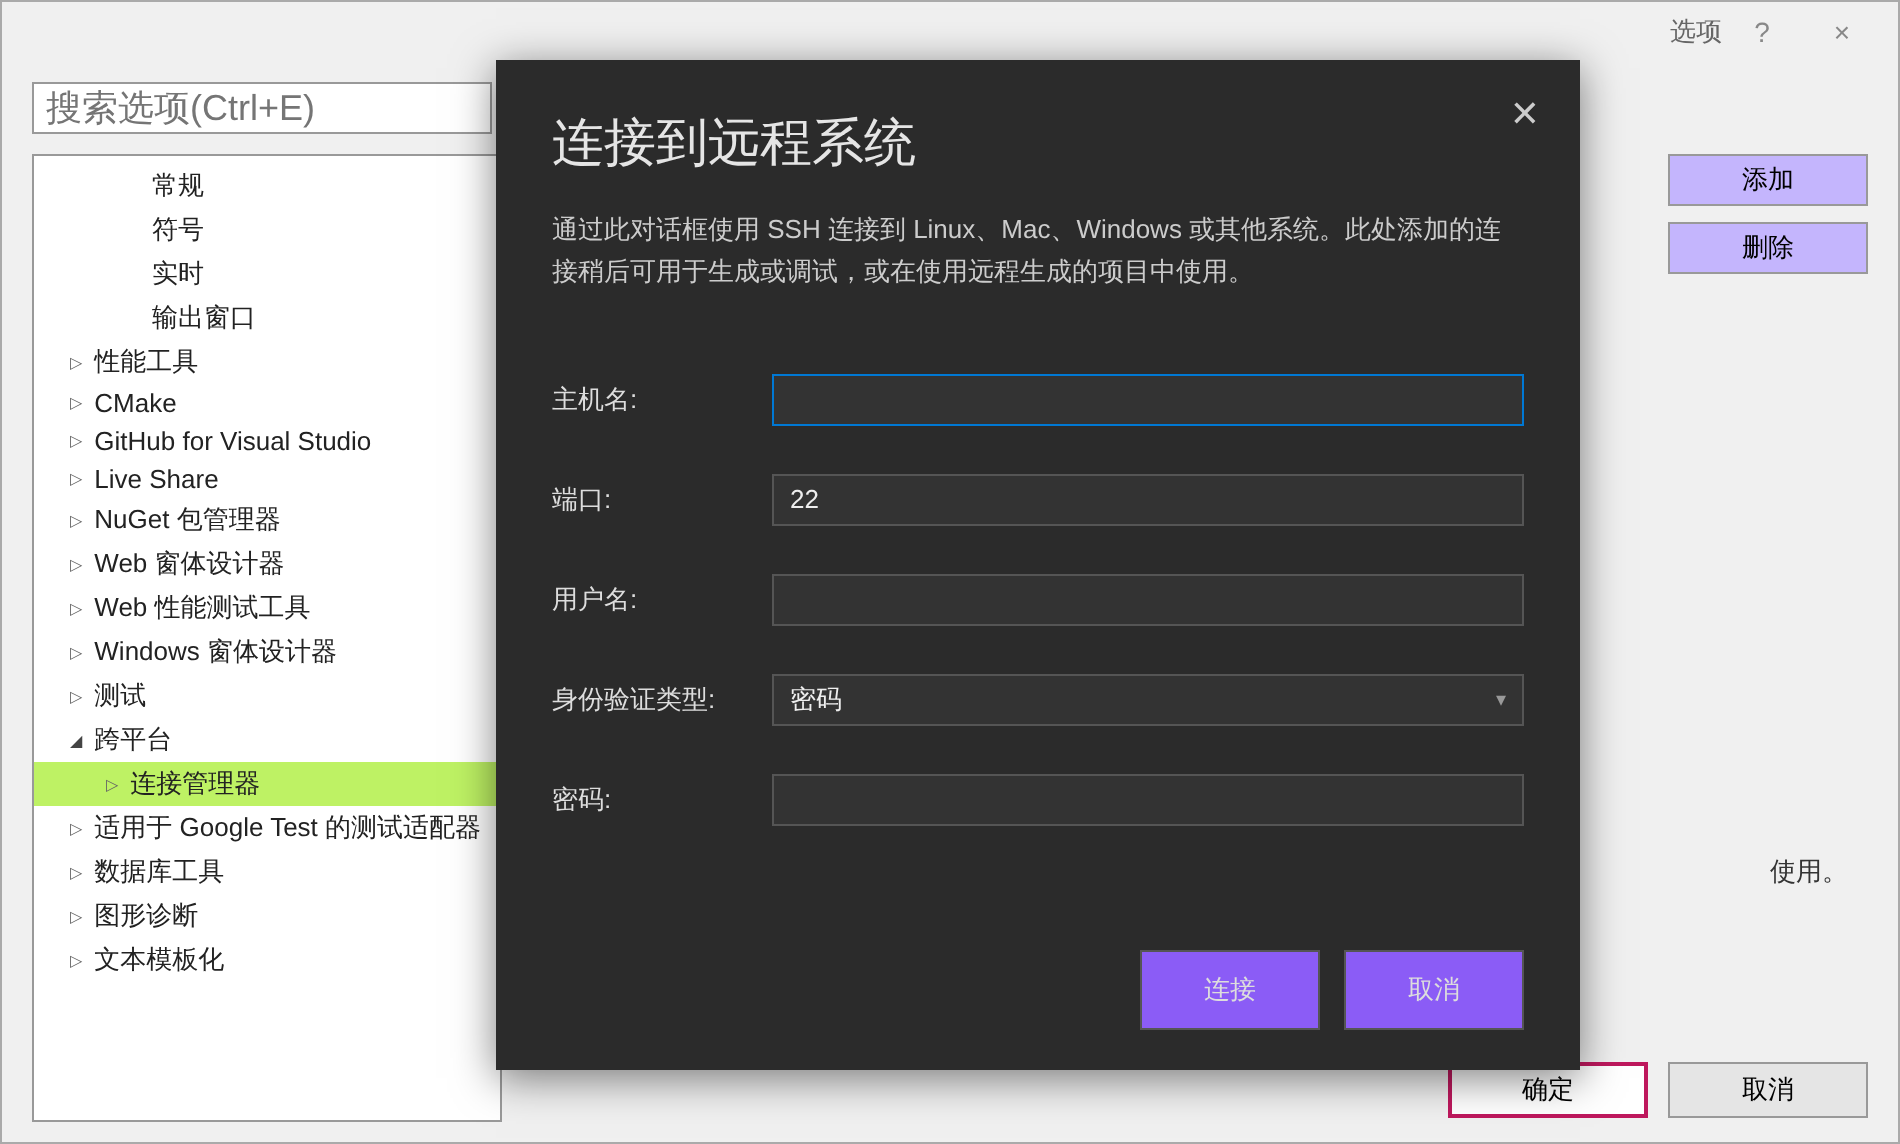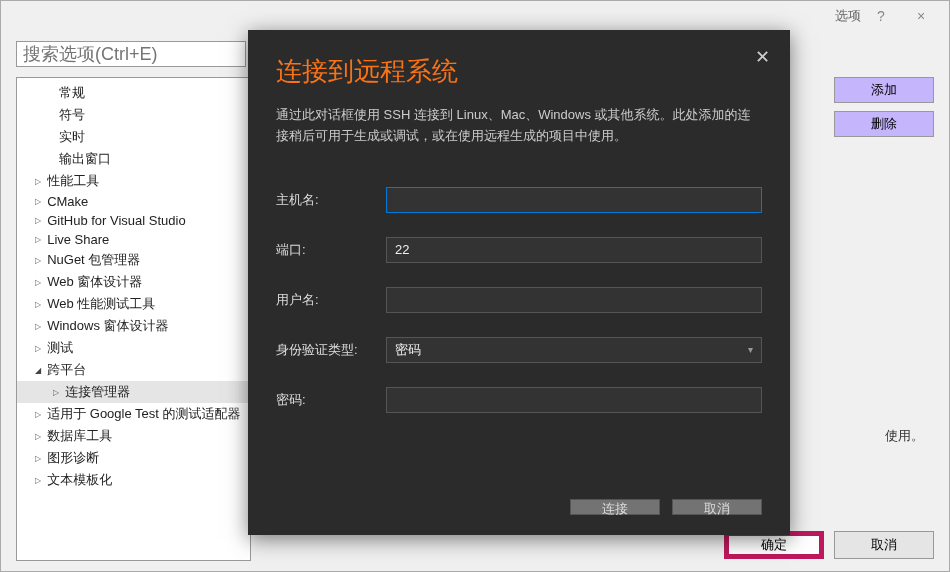--- a/index.html
+++ b/index.html
@@ -8,47 +8,47 @@
 
 .options-window { position: absolute; inset: 0; background: #f0f0f0; border: 1px solid #aaa; }
 .options-titlebar { height: 30px; display: flex; align-items: center; padding: 0 8px; color: #666; font-size: 13px; justify-content: flex-end; }
 .options-titlebar-controls { display: flex; gap: 0; }
 .options-titlebar-controls .btn { width: 40px; height: 30px; display: flex; align-items: center; justify-content: center; color: #888; font-size: 14px; }
 .options-body { padding: 10px 15px; display: flex; flex-direction: column; height: calc(100% - 30px); }
 .search-box { width: 230px; height: 26px; border: 1px solid #999; padding: 0 6px; font-size: 18px; background: #fff; color: #555; }
 .options-main { display: flex; flex: 1; margin-top: 10px; gap: 10px; }
 .tree-panel { width: 235px; border: 1px solid #999; background: #fff; overflow: hidden; font-size: 13px; padding: 4px 0; }
 .tree-item { padding: 2px 0 2px 18px; color: #222; white-space: nowrap; display: flex; align-items: center; gap: 4px; cursor: default; }
-.tree-item.child { padding-left: 42px; text-align: center; }
+.tree-item.child { padding-left: 59px; text-align: center; }
 .tree-item.parent { padding-left: 18px; }
 .tree-item.expanded::before { content: "◢"; font-size: 8px; color: #444; margin-right: 2px; }
 .tree-item.collapsed::before { content: "▷"; font-size: 8px; color: #666; margin-right: 2px; }
-.tree-item.selected { background: #e5e5e5; }
+.tree-item.selected { background: #bef264; }
 .tree-item.sub-selected { padding-left: 36px; }
 .right-panel { flex: 1; position: relative; }
 .right-buttons { position: absolute; right: 0; top: 0; display: flex; flex-direction: column; gap: 8px; }
 .win-btn { width: 100px; height: 26px; border: 1px solid #999; background: #c4b5fd; font-size: 13px; cursor: pointer; }
 .right-text { position: absolute; right: 10px; top: 350px; color: #333; font-size: 13px; }
 .footer-buttons { position: absolute; bottom: 12px; right: 15px; display: flex; gap: 10px; }
 .footer-btn { width: 100px; height: 28px; border: 1px solid #999; background: #e5e5e5; font-size: 13px; cursor: pointer; }
-.footer-btn.primary { border: 5px solid #be185d; background: #fff; }
+.footer-btn.primary { border: 2px solid #be185d; background: #fff; }
 
 
 .modal { position: absolute; left: 248px; top: 30px; width: 542px; height: 505px; background: #2b2b2b; color: #ddd; box-shadow: 0 4px 20px rgba(0,0,0,0.5); padding: 24px 28px; }
 .modal-close { position: absolute; top: 16px; right: 20px; color: #ccc; font-size: 18px; cursor: pointer; background: none; border: none; }
-.modal-title { font-size: 26px; color: #f97316; font-weight: normal; margin-bottom: 16px; }
+.modal-title { font-size: 26px; color: #e5e5e5; font-weight: normal; margin-bottom: 16px; }
 .modal-desc { font-size: 13px; color: #ccc; line-height: 1.6; margin-bottom: 40px; }
 .form-row { display: flex; align-items: center; margin-bottom: 24px; }
 .form-label { width: 110px; font-size: 13px; color: #ddd; }
 .form-input { flex: 1; height: 26px; background: #333; border: 1px solid #555; color: #eee; padding: 0 8px; font-size: 13px; }
 .form-input.focused { border: 1px solid #0078d4; }
 .form-select { flex: 1; height: 26px; background: #333; border: 1px solid #555; color: #eee; padding: 0 8px; font-size: 13px; display: flex; align-items: center; justify-content: space-between; cursor: pointer; }
 .form-select::after { content: "▾"; color: #999; font-size: 10px; }
 .modal-footer { position: absolute; bottom: 20px; right: 28px; display: flex; gap: 12px; }
-.modal-btn { width: 90px; height: 16px; background: #737373; border: 1px solid #555; color: #ddd; font-size: 13px; cursor: pointer; }
+.modal-btn { width: 90px; height: 40px; background: #8b5cf6; border: 1px solid #555; color: #ddd; font-size: 13px; cursor: pointer; }
 </style>
 </head>
 <body>
 
 <div class="options-window">
   <div class="options-titlebar">
     <span>选项</span>
     <div class="options-titlebar-controls">
       <div class="btn">?</div>
       <div class="btn">×</div>

